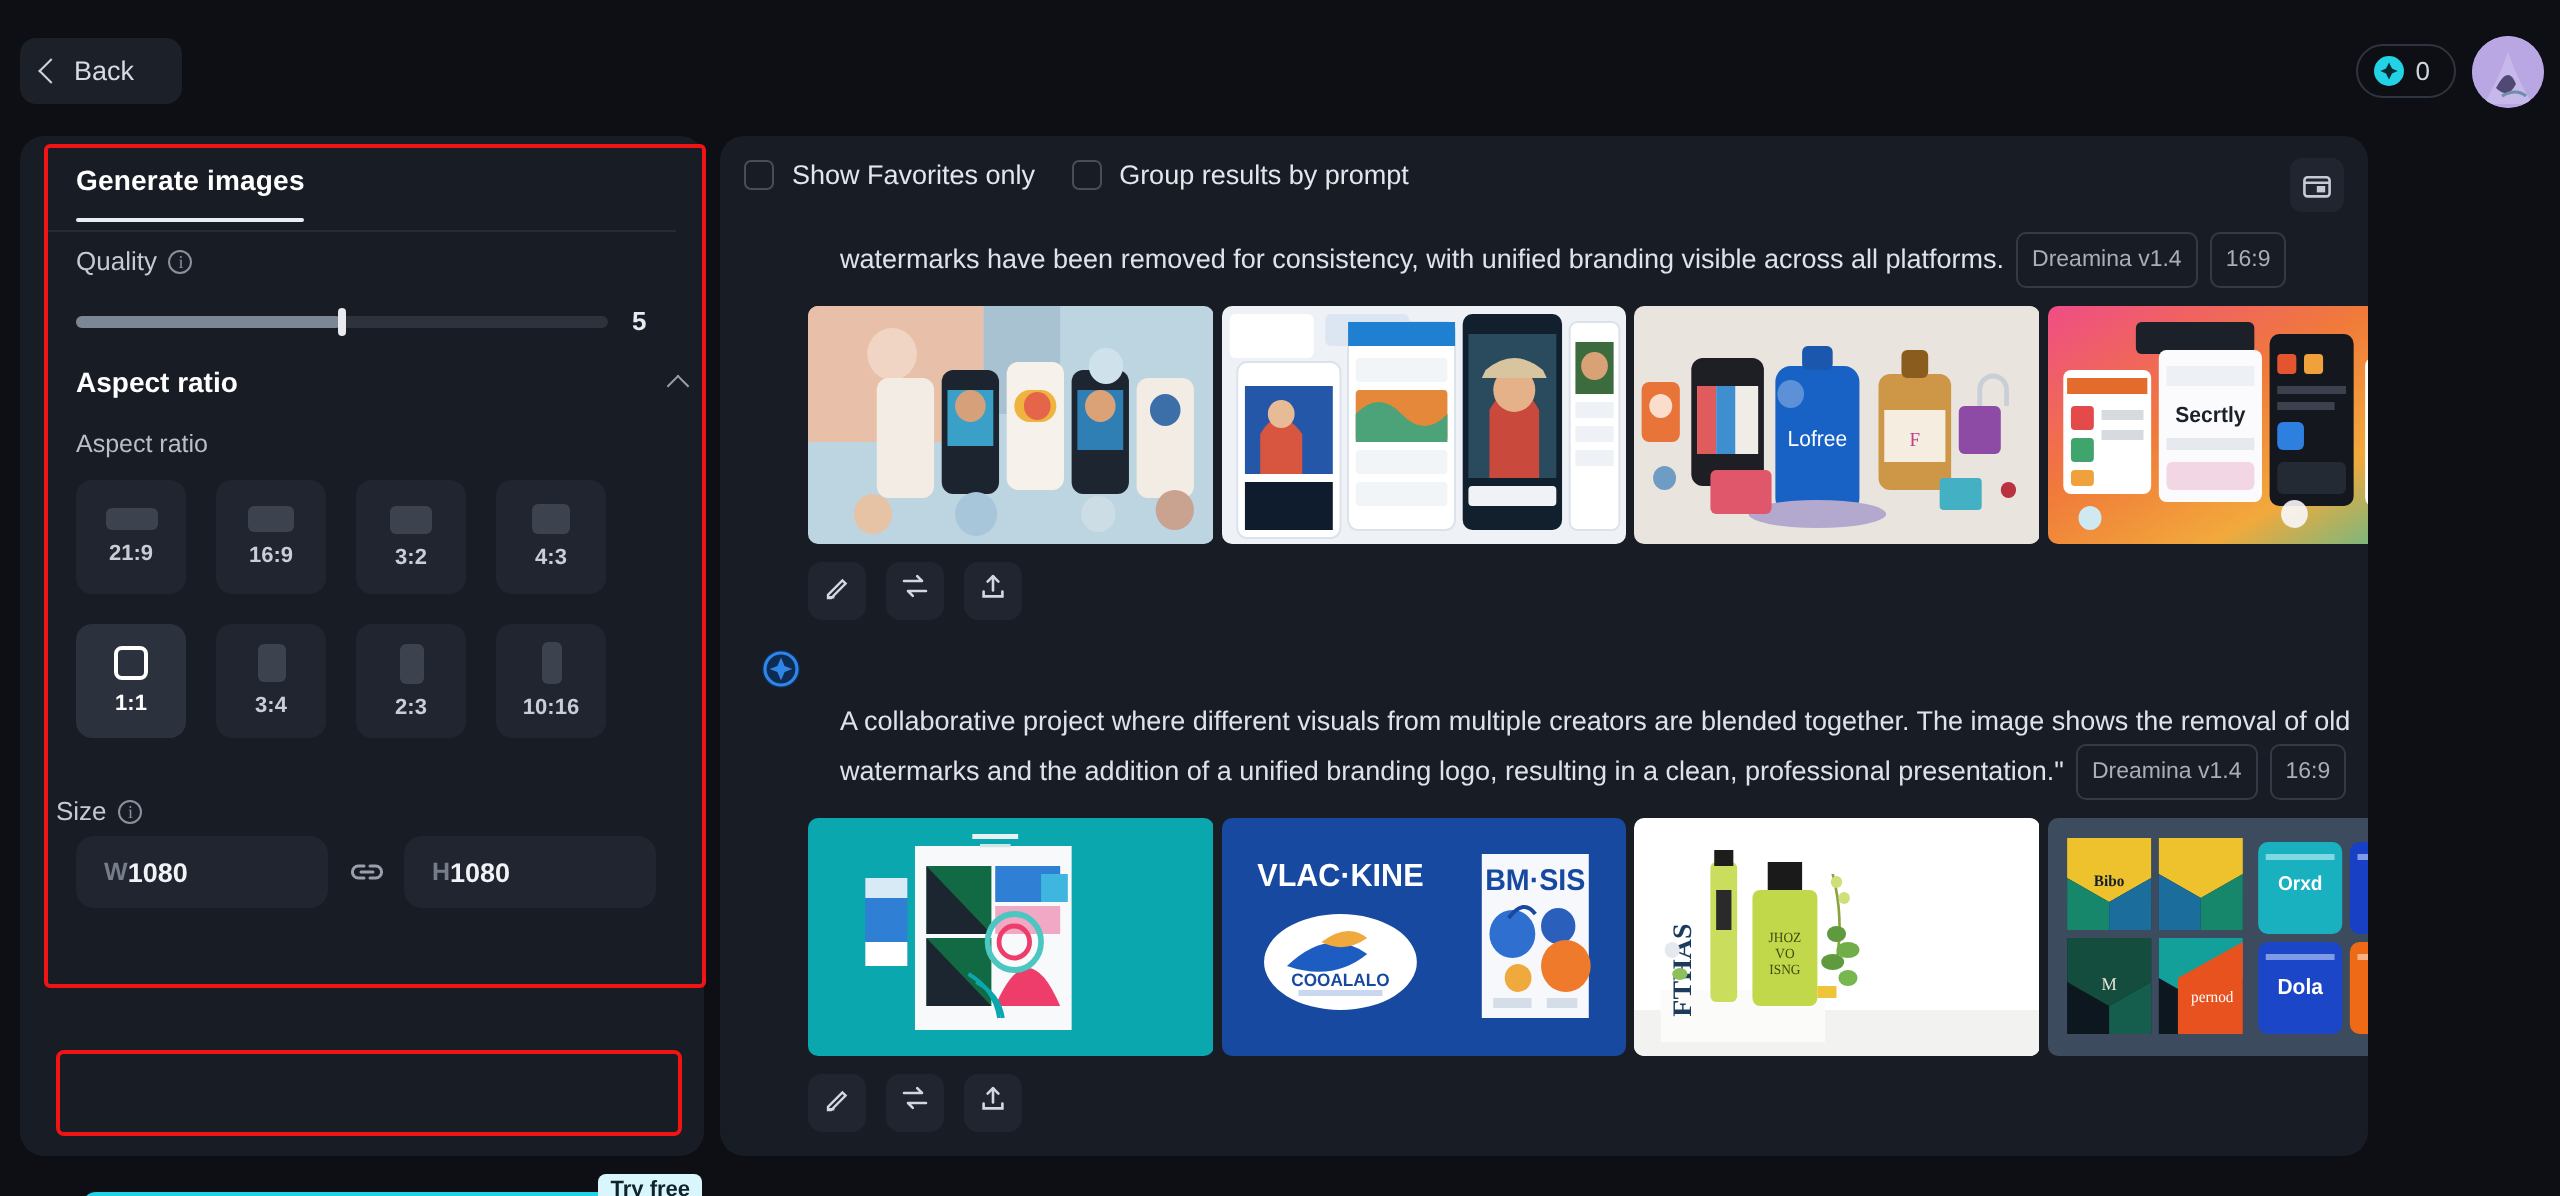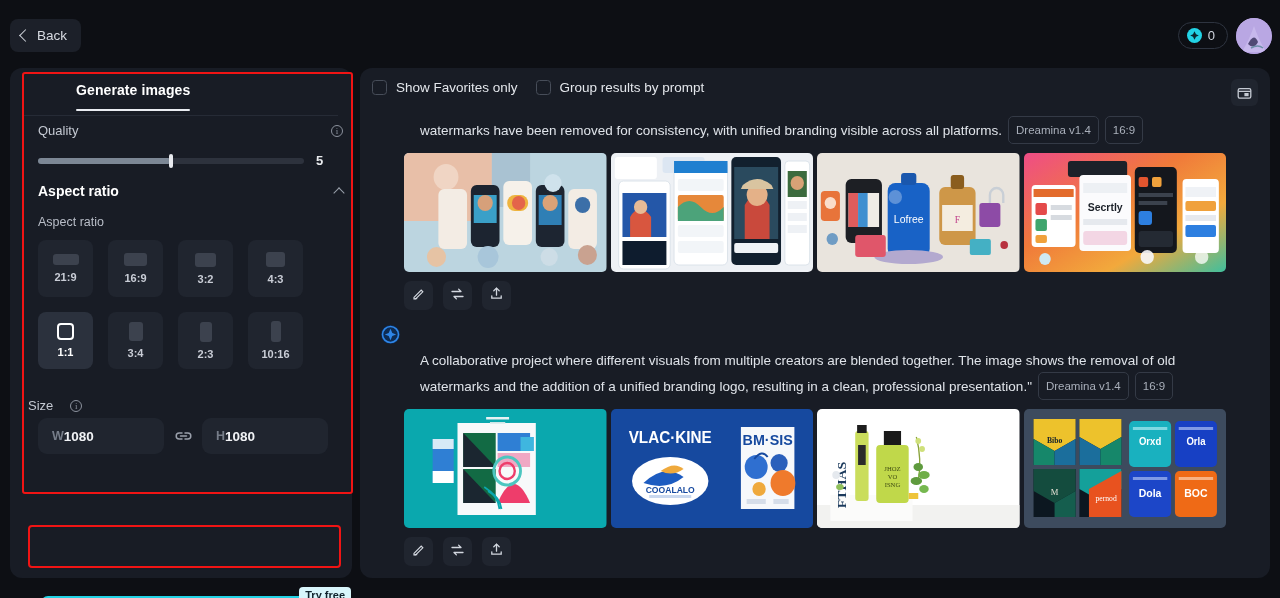--- a/index.html
+++ b/index.html
@@ -9,21 +9,21 @@
     font-family: "Liberation Sans", sans-serif;
     overflow: hidden;
     color: #e8eaed;
   }
   .app { position: relative; width: 1280px; height: 598px; }
 
   
   .topbar { position: absolute; left: 0; top: 0; width: 1280px; height: 70px; }
   .back-btn {
     position: absolute; left: 10px; top: 19px;
-    height: 33px; padding: 0 14px 0 11px;
+    height: 33px; padding: 0 24px 0 11px;
     background: #1c2029; border-radius: 8px;
     display: flex; align-items: center; gap: 7px;
     font-size: 13.5px; color: #d8dbe2; cursor: pointer;
   }
   .chev-left { width: 9px; height: 9px; border-left: 1.6px solid #cfd3da; border-bottom: 1.6px solid #cfd3da;
     transform: rotate(45deg); margin-top: 0px; }
 
   .credits {
     position: absolute; right: 52px; top: 22px;
     height: 27px; padding: 0 12px 0 8px;
@@ -56,28 +56,28 @@
     border: 2px solid #f01414; border-radius: 3px;
     pointer-events: none; z-index: 30;
   }
   .gen-outline {
     position: absolute; left: 28px; top: 525px;
     width: 313px; height: 43px;
     border: 2px solid #f01414; border-radius: 4px;
     pointer-events: none; z-index: 30;
   }
 
-  .panel-tabs { position: absolute; left: 28px; top: 14px; margin-left: 38px; }
+  .panel-tabs { position: absolute; left: 28px; top: 14px; }
   .tab-active { font-size: 14px; font-weight: bold; color: #ffffff; letter-spacing: .1px; }
   .tab-underline { margin-top: 11px; width: 100%; height: 2px; background: #e9ecf1; border-radius: 1px; }
   .panel-divider { position: absolute; left: 14px; top: 47px; width: 314px; height: 1px; background: #262b36; }
 
   .section-label {
-    display: flex; align-items: center; gap: 17px;
-    font-size: 13px; color: #c4c9d2; justify-content: space-between;
+    display: flex; align-items: center; gap: 6px;
+    font-size: 13px; color: #c4c9d2;
   }
   .info-i {
     width: 12px; height: 12px; border-radius: 50%;
     border: 1px solid #8b919d; color: #8b919d;
     font-size: 9px; line-height: 10px; text-align: center;
     font-family: "Liberation Serif", serif;
   }
 
   .quality-row { position: absolute; left: 28px; top: 55px; width: 305px; }
   .slider-row { position: absolute; left: 28px; top: 85px; width: 306px; display: flex; align-items: center; gap: 12px; }
@@ -127,21 +127,21 @@
   .try-free {
     position: absolute; right: -3px; top: -9px;
     background: #d8f6fb; color: #10232c;
     font-size: 11px; font-weight: bold;
     padding: 2px 6px; border-radius: 4px 4px 4px 0;
   }
 
   
   .right-panel {
     position: absolute; left: 360px; top: 68px;
-    width: 910px; height: 510px;
+    width: 824px; height: 510px;
     background: #181c25; border-radius: 12px; overflow: hidden;
   }
   .filters { position: absolute; left: 12px; top: 12px; display: flex; align-items: center; gap: 18px; }
   .check-item { display: flex; align-items: center; gap: 9px; cursor: pointer; }
   .checkbox { width: 15px; height: 15px; border: 1.5px solid #474d59; border-radius: 3.5px; }
   .check-label { font-size: 13.5px; color: #e3e6eb; }
   .archive-btn {
     position: absolute; right: 12px; top: 11px;
     width: 27px; height: 27px; background: #20252f; border-radius: 6px;
     display: flex; align-items: center; justify-content: center; cursor: pointer;

